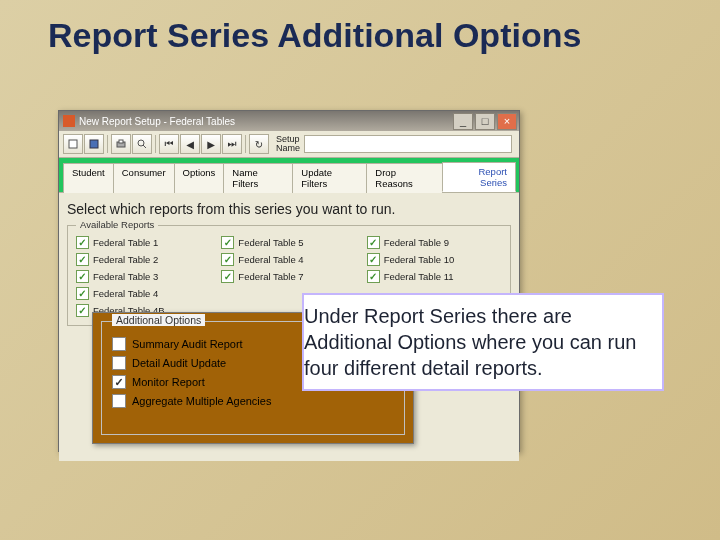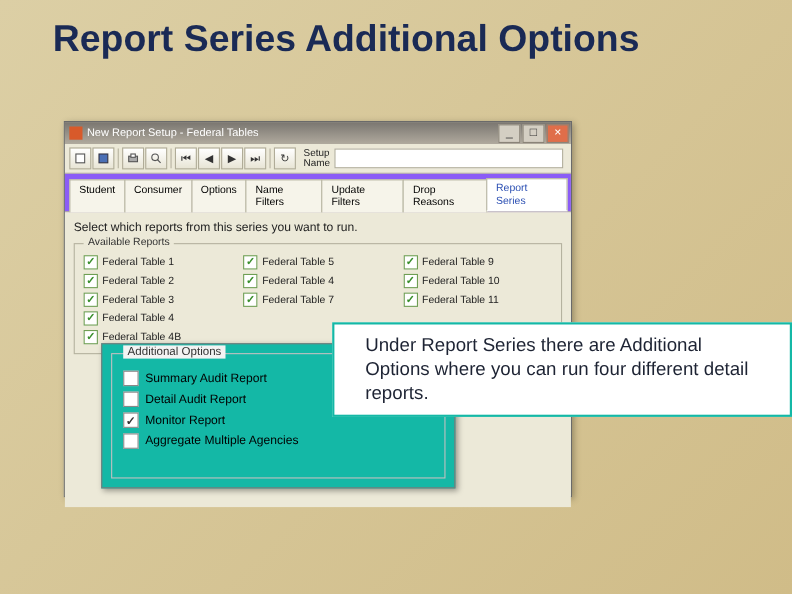--- a/index.html
+++ b/index.html
@@ -64,46 +64,47 @@
     font-size: 10px; color: #333;
   }
   .tdiv { width: 1px; height: 18px; background: #b5b29f; margin: 0 2px; }
   .setup-label { margin-left: 6px; font-size: 9px; line-height: 9px; color: #222; }
   .setup-input { flex: 1; height: 16px; border: 1px solid #b0ac98; background: #fff; margin: 0 3px; }
 
   .tabs {
     display: flex;
     padding: 4px 4px 0 4px;
     gap: 0;
-    background: #8b5cf6;
+    background: #22c55e;
     border-bottom: 1px solid #b5b29f;
     font-size: 9.5px;
   }
   .tab {
     padding: 3px 8px;
     border: 1px solid #b5b29f;
     border-bottom: none;
     background: #f6f4ea;
     margin-right: -1px;
     position: relative;
     top: 1px;
   }
   .tab.active {
     background: #fff;
     color: #2b4fb3;
     border-bottom: 1px solid #fff;
     top: 0;
+    text-align: right;
   }
   .body {
     padding: 6px 8px;
     background: #ece9d8;
     height: calc(100% - 72px);
     box-sizing: border-box;
   }
-  .instructions { font-size: 11px; margin: 2px 0 8px 0; color: #222; }
+  .instructions { font-size: 14px; margin: 2px 0 8px 0; color: #222; }
   .fieldset {
     border: 1px solid #b5b29f;
     padding: 10px 8px 8px 8px;
     position: relative;
   }
   .legend {
     position: absolute; top: -7px; left: 8px;
     background: #ece9d8; padding: 0 4px; font-size: 9.5px; color: #333;
   }
   .reports-grid {
@@ -121,21 +122,21 @@
     color: #3a8f2d; font-size: 10px; line-height: 10px; font-weight: bold;
   }
 
   
   .overlay {
     position: absolute;
     left: 92px;
     top: 312px;
     width: 320px;
     height: 130px;
-    background: #14b8a6;
+    background: #a16207;
     border: 1px solid #7a7a7a;
     box-shadow: 2px 2px 5px rgba(0,0,0,0.35);
     font-size: 11px;
   }
   .overlay .inner {
     margin: 8px;
     border: 1px solid #c0c0c0;
     padding: 10px 10px 8px 10px;
     position: relative;
     height: calc(100% - 16px);
@@ -152,23 +153,23 @@
     font-size: 11px; color: #333; font-weight: bold;
   }
 
   
   .callout {
     position: absolute;
     left: 302px;
     top: 293px;
     width: 358px;
     background: #fff;
-    border: 2px solid #14b8a6;
-    padding: 8px 28px;
-    font-size: 17px;
+    border: 2px solid #c4b5fd;
+    padding: 8px 0;
+    font-size: 20px;
     line-height: 1.3;
     color: #1d2333;
   }
 
   svg { display: block; }
 </style>
 </head>
 <body>
 
 <div class="title">Report Series Additional Options</div>
@@ -289,21 +290,21 @@
 <div class="overlay">
   <div class="inner">
     <div class="legend2">Additional Options</div>
     <div id="opts">
         <div class="ochk">
           <div class="obox"></div>
           <span>Summary Audit Report</span>
         </div>
         <div class="ochk">
           <div class="obox"></div>
-          <span>Detail Audit Report</span>
+          <span>Detail Audit Update</span>
         </div>
         <div class="ochk">
           <div class="obox">✓</div>
           <span>Monitor Report</span>
         </div>
         <div class="ochk">
           <div class="obox"></div>
           <span>Aggregate Multiple Agencies</span>
         </div>
       </div>

